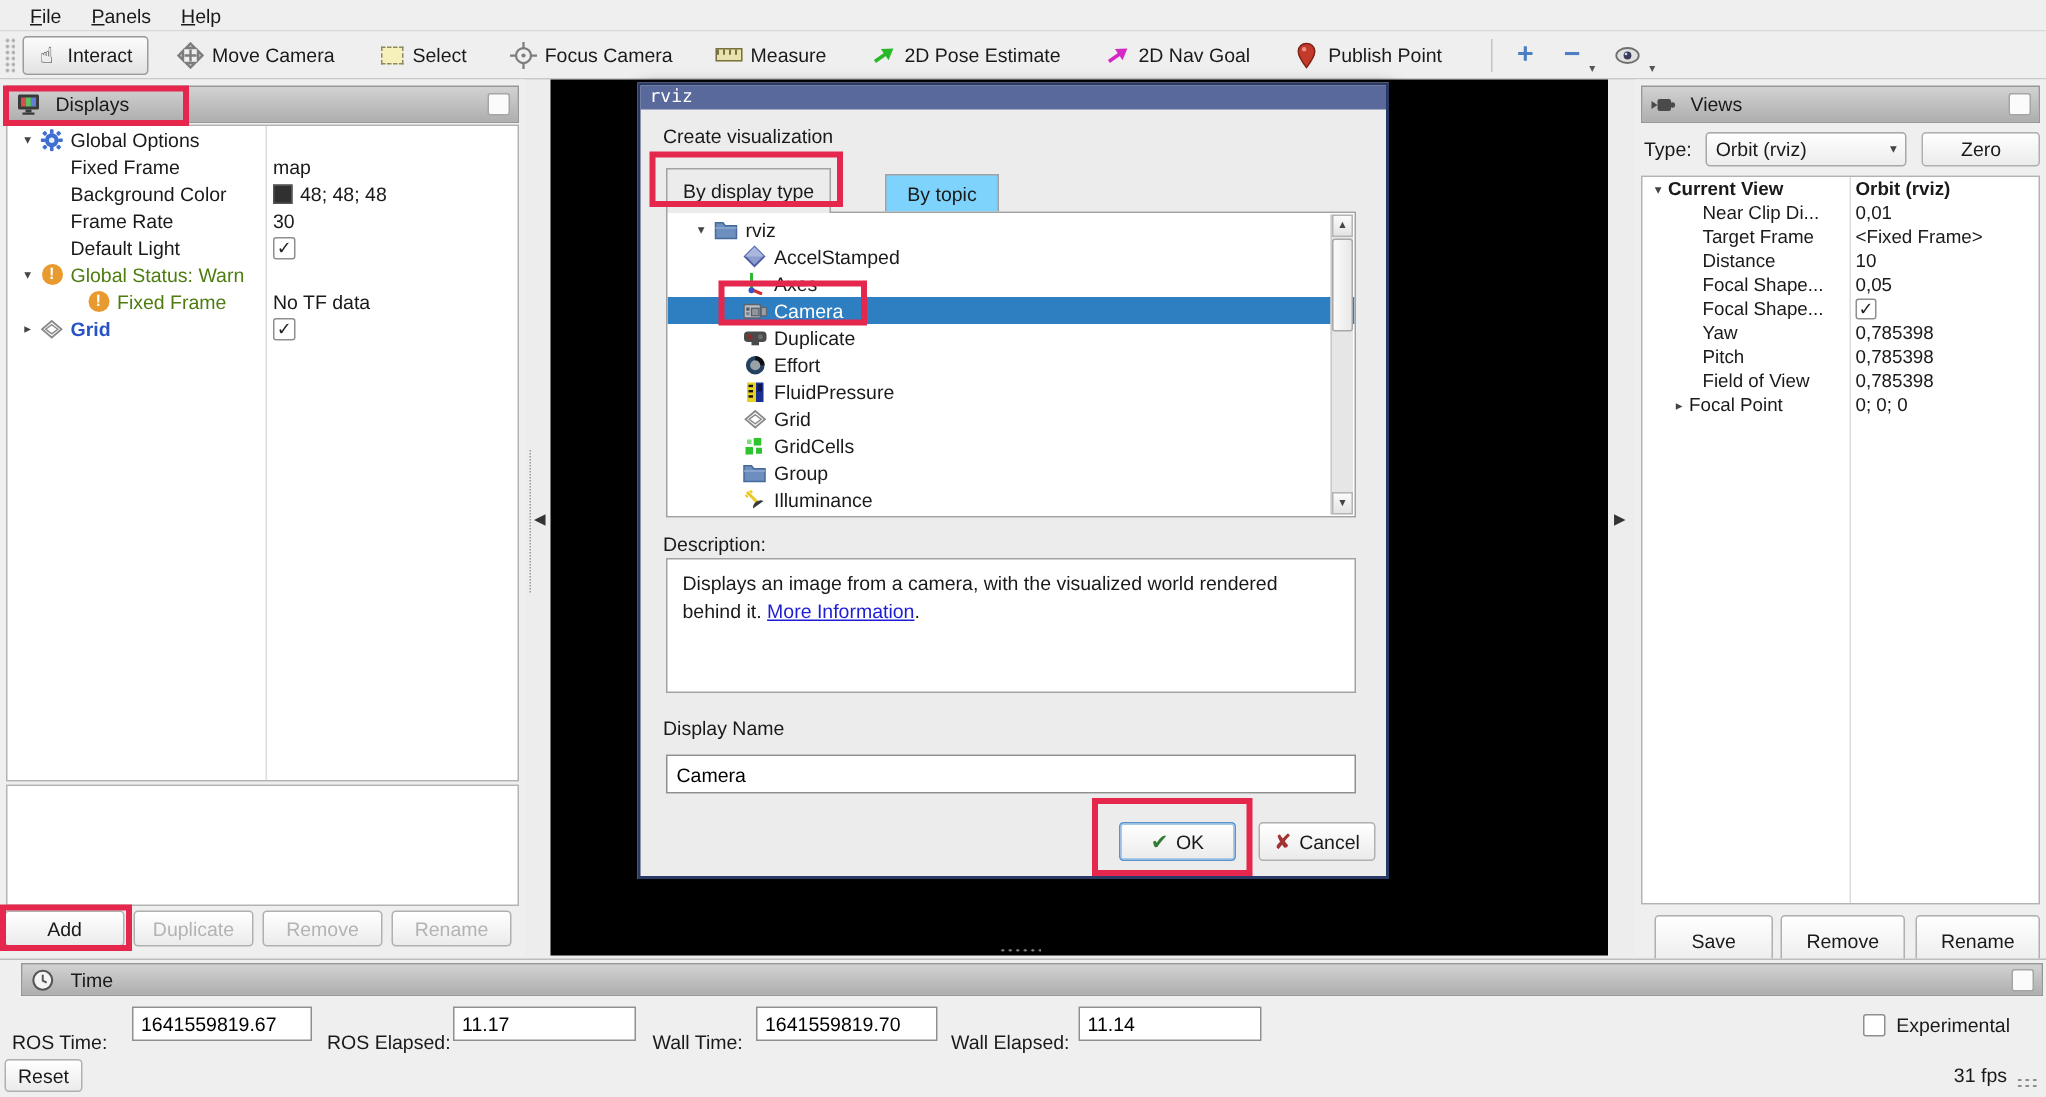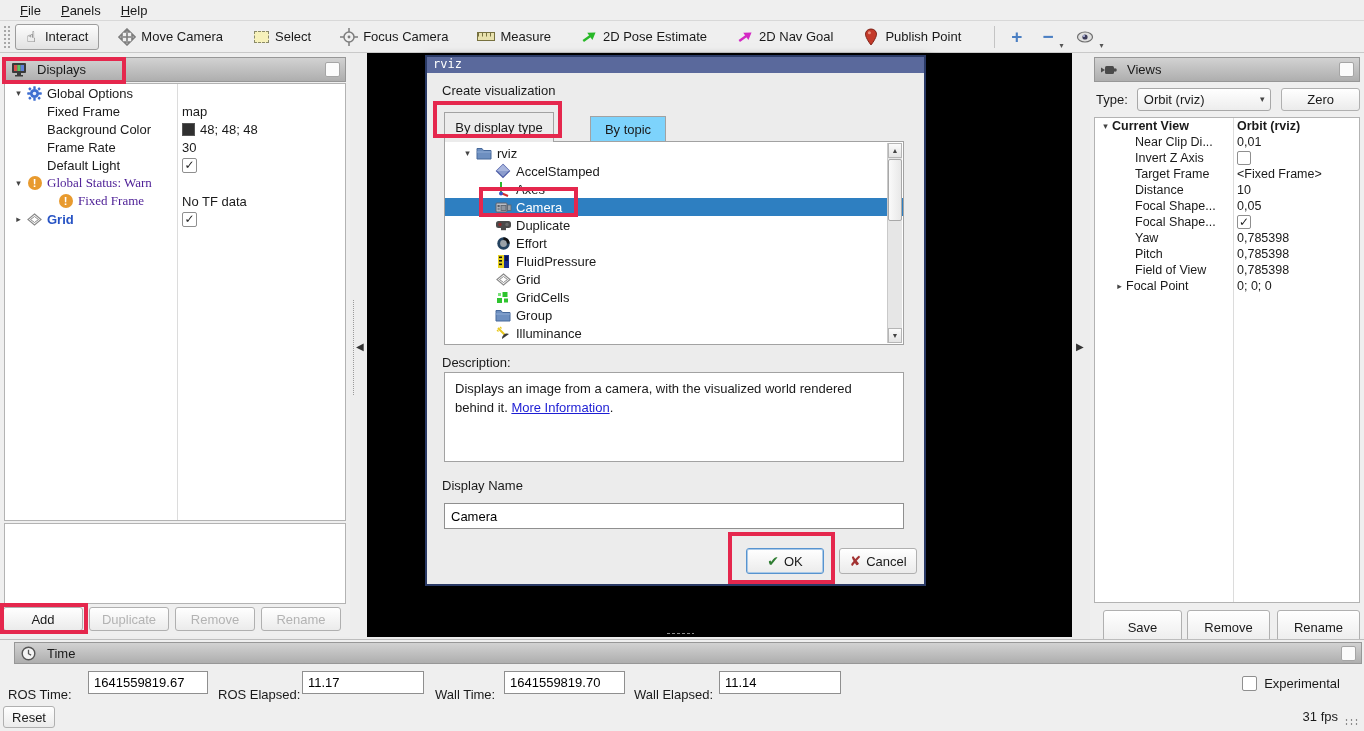--- a/index.html
+++ b/index.html
@@ -35,21 +35,21 @@
 
   
   #displays-panel { position:absolute; top:53px; left:0; width:350px; height:584px; background:#efefef; }
   #displays-tree { top:30px; left:4px; right:4px; height:438px; }
   .col-line { position:absolute; left:172px; top:0; bottom:0; width:1px; background:#dcdcdc; }
   .d-row { position:relative; height:18px; display:flex; align-items:center; padding-left:6px; }
   .tw { width:15px; font-size:9px; color:#444; text-align:center; flex:none; }
   .ic { width:17px; height:16px; margin-right:4px; display:inline-flex; align-items:center; justify-content:center; flex:none; }
   .val { position:absolute; left:177px; top:0; height:18px; display:flex; align-items:center; gap:5px; }
   .swatch { width:13px; height:13px; border:1px solid #555; }
-  .warn-txt { color:#4c1d95;font-family:Liberation Serif, serif; }
+  .warn-txt { color:#4d7c0f; }
   .grid-txt { color:#2753c4; font-weight:bold; }
   .warn-badge { width:14px; height:14px; border-radius:50%; background:#e89a2e; color:#fff; font-size:11px; font-weight:bold; display:inline-flex; align-items:center; justify-content:center; line-height:1; }
   .spacer32 { width:36px; flex:none; } .spacer48 { width:46px; flex:none; }
   #displays-empty { top:470px; left:4px; right:4px; height:81px; }
   #displays-buttons { position:absolute; top:554px; left:3px; right:3px; height:24px; display:flex; gap:6px; }
   #displays-buttons .btn { width:80px; height:24px; }
 
   
   .vsplit-line { position:absolute; width:1px; border-left:1px dotted #9a9a9a; }
   .split-arrow { position:absolute; font-size:10px; color:#333; }
@@ -364,26 +364,20 @@
       <div class="v-row">
         <span class="tw">▾</span>
         <span class="v-bold">Current View</span>
         <span class="v-val v-bold">Orbit (rviz)</span>
       </div>
       <div class="v-row">
         <span class="v-lbl-ind">Near Clip Di...</span>
         <span class="v-val">0,01</span>
       </div>
       <div class="v-row">
-        <span class="v-lbl-ind">Invert Z Axis</span>
-        <span class="v-val">
-            <span class="cb tickless"></span>
-          </span>
-      </div>
-      <div class="v-row">
         <span class="v-lbl-ind">Target Frame</span>
         <span class="v-val">&lt;Fixed Frame&gt;</span>
       </div>
       <div class="v-row">
         <span class="v-lbl-ind">Distance</span>
         <span class="v-val">10</span>
       </div>
       <div class="v-row">
         <span class="v-lbl-ind">Focal Shape...</span>
         <span class="v-val">0,05</span>

